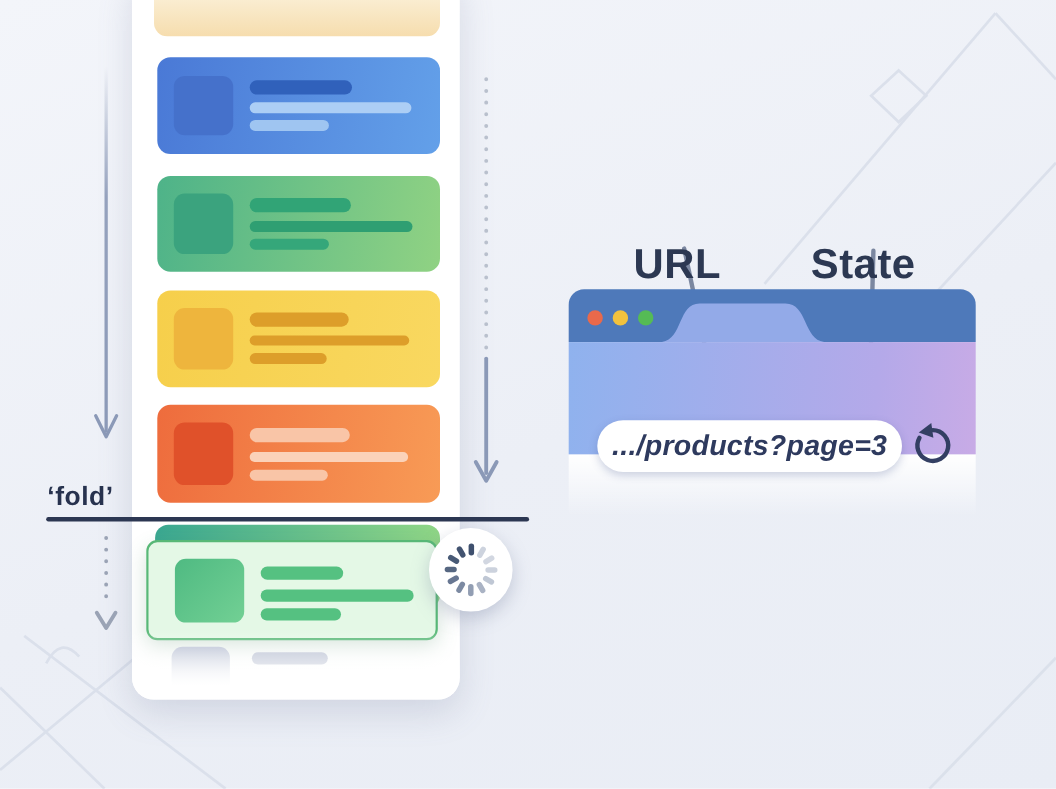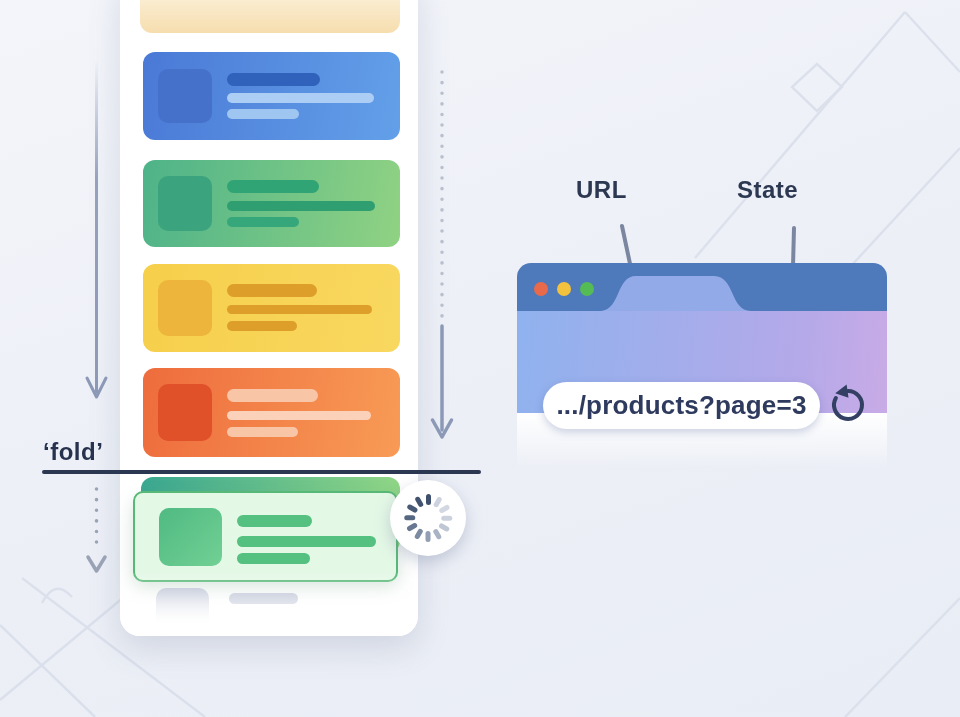--- a/index.html
+++ b/index.html
@@ -44,28 +44,28 @@
     background:#2c3752;border-radius:2px;}
   .fold-label{position:absolute;left:43px;top:438px;font-size:24px;font-weight:bold;
     color:#27324e;letter-spacing:0.5px;}
   
   .spinner-wrap{position:absolute;left:390px;top:480px;width:76px;height:76px;
     background:#ffffff;border-radius:50%;
     box-shadow:0 6px 16px rgba(115,126,158,0.35);}
   .tick{position:absolute;left:36px;top:38px;width:4.5px;height:11px;border-radius:3px;
     transform-origin:2.25px 0;}
   
-  .anno-label{position:absolute;font-size:24px;font-weight:bold;color:#2c3852;
-    letter-spacing:0.5px;}
+  .anno-label{position:absolute;font-size:38px;font-weight:bold;color:#2c3852;
+    letter-spacing:0.5px;margin-top:44px;}
   
   .browser{position:absolute;left:517px;top:263px;width:370px;}
   .browser-top{position:relative;height:48px;background:#4e79ba;border-radius:14px 14px 0 0;overflow:hidden;}
   .dot{position:absolute;top:19px;width:14px;height:14px;border-radius:50%;}
   .browser-address{position:relative;height:102px;
-    background:linear-gradient(95deg,#8fb2ee 0%,#b4a9e9 75%,#c8abe6 100%);}
+    background:linear-gradient(95deg,#8fb2ee 0%,#b4a9e9 75%,#c8abe6 100%);font-style:italic;}
   .address-pill{position:absolute;left:26px;top:71px;width:277px;height:47px;
     background:#ffffff;border-radius:24px;box-shadow:0 3px 8px rgba(60,80,140,0.25);
     display:flex;align-items:center;justify-content:center;
     font-size:26px;font-weight:bold;color:#2e3a5e;letter-spacing:0.2px;}
   .reload-btn{position:absolute;left:309px;top:72px;width:44px;height:44px;}
   .browser-body{height:56px;background:linear-gradient(180deg,#ffffff 0%,rgba(255,255,255,0) 100%);}
   svg{display:block;}
 </style>
 </head>
 <body>

